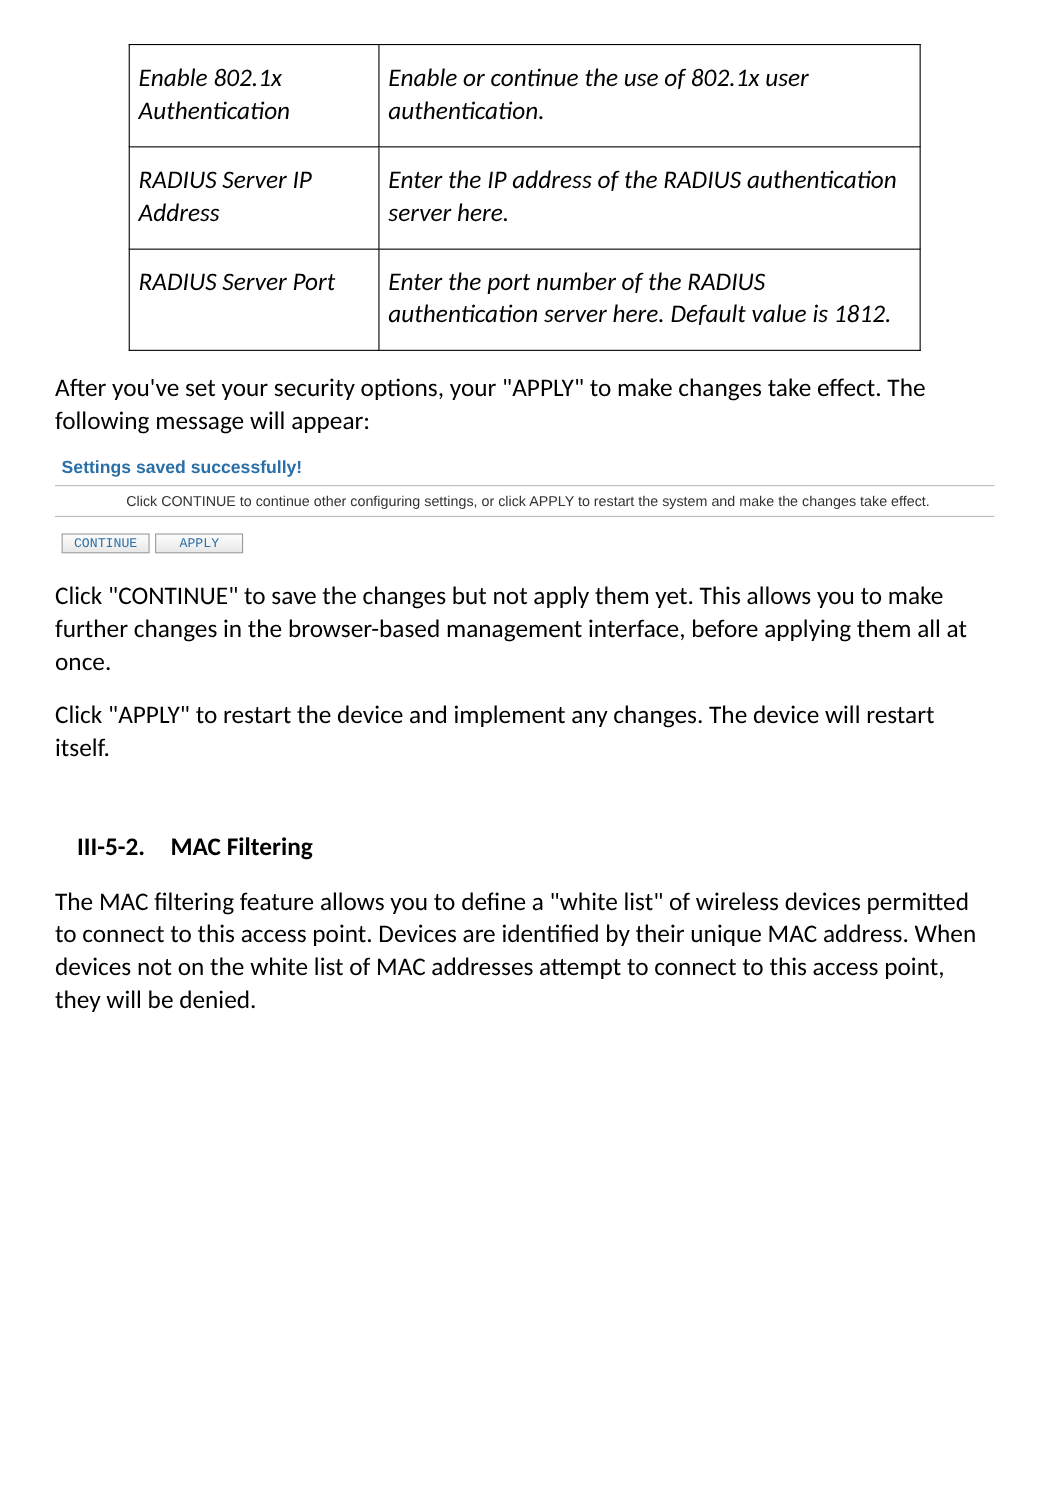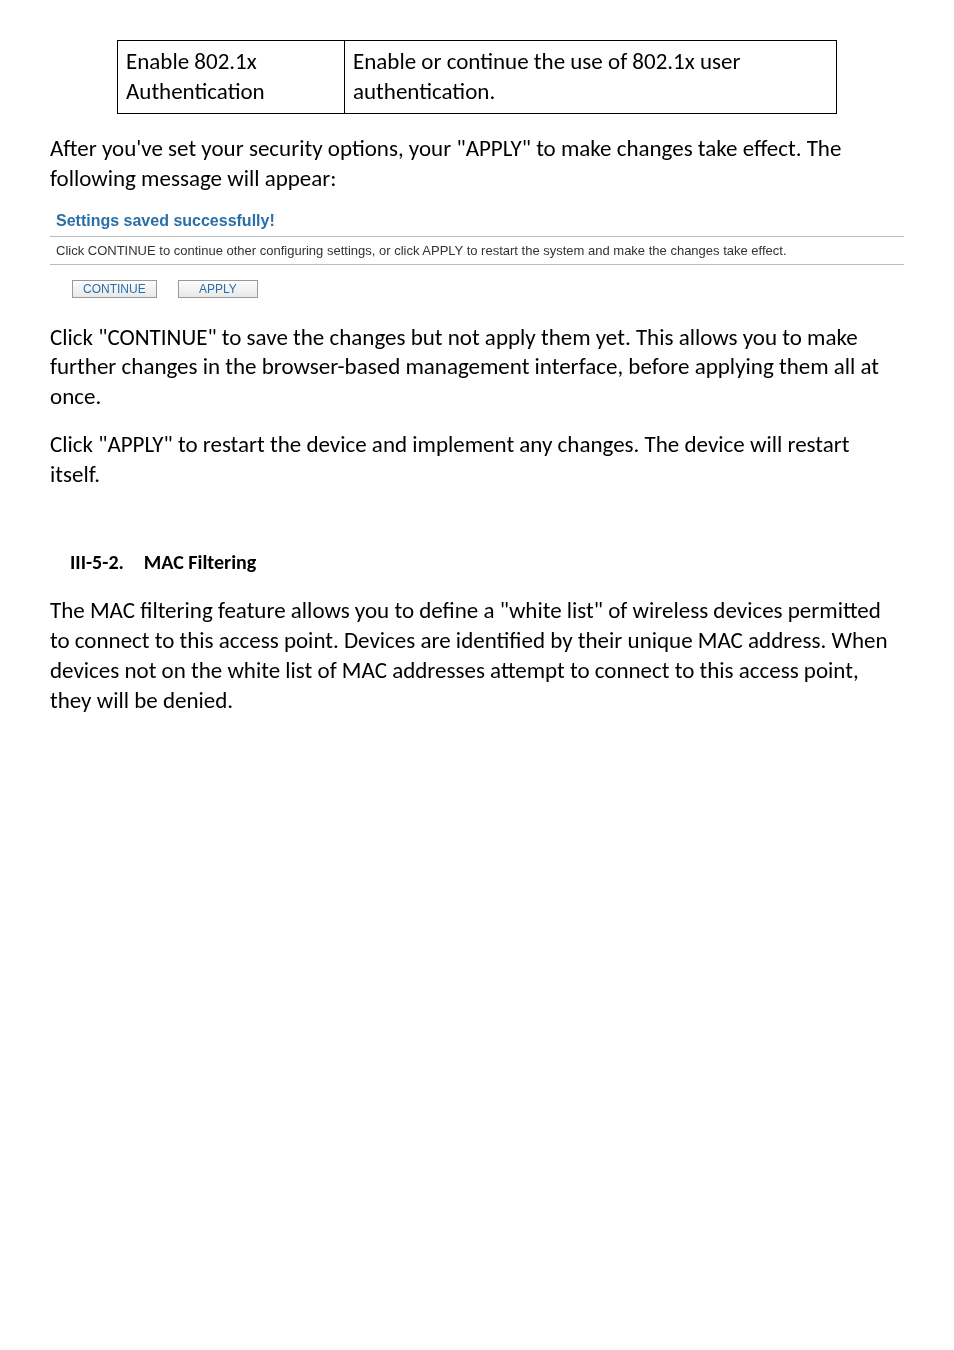--- a/index.html
+++ b/index.html
@@ -12,23 +12,24 @@
     width: 954px;
     box-sizing: border-box;
   }
   .tbl {
     border-collapse: collapse;
     width: 720px;
     margin: 0 auto 20px auto;
   }
   .tbl td {
     border: 1px solid #000;
-    padding: 6px 8px;
+    padding: 16px 8px;
     vertical-align: top;
     line-height: 1.3;
+    font-style: italic;
   }
   .tbl td.col1 { width: 210px; }
   p.para {
     margin: 18px 0 10px 0;
     line-height: 1.3;
   }
   .saved-box {
     border: 0;
     padding: 8px 0 6px 0;
     margin-bottom: 16px;
@@ -41,50 +42,58 @@
     padding-bottom: 6px;
     margin-left: 6px;
   }
   .saved-desc {
     font-size: 13px;
     color: #333;
     border-top: 1px solid #bbb;
     border-bottom: 1px solid #bbb;
     padding: 6px 0 6px 6px;
     font-family: Verdana, Arial, sans-serif;
+    text-align: center;
   }
   .button-row {
     margin-top: 6px;
     margin-left: 6px;
   }
   .btn {
     font-size: 12px;
     color: #2a6fa8;
     background: linear-gradient(#fdfdfd, #e8e8e8);
     border: 1px solid #999;
     padding: 1px 10px;
-    font-family: Liberation Sans, sans-serif;
+    font-family: Liberation Mono, monospace;
     cursor: pointer;
     min-width: 80px;
-    margin-left: 16px;
   }
   h3.section {
-    font-size: 20px;
+    font-size: 23px;
     font-weight: bold;
     margin: 60px 0 12px 20px;
   }
 </style>
 </head>
 <body>
 
 <table class="tbl">
   <tbody>
       <tr>
     <td class="col1">Enable 802.1x Authentication</td>
     <td>Enable or continue the use of 802.1x user authentication.</td>
+  </tr>
+  <tr>
+    <td class="col1">RADIUS Server IP Address</td>
+    <td>Enter the IP address of the RADIUS authentication server here.</td>
+  </tr>
+  <tr>
+    <td class="col1">RADIUS Server Port</td>
+    <td>Enter the port number of the RADIUS authentication server here. Default value is 1812.</td>
   </tr>
 </tbody>
   </table>
 
 <p class="para">After you've set your security options, your "APPLY" to make changes take effect. The following message will appear:</p>
 
 <div class="saved-box">
   <div class="saved-title">Settings saved successfully!</div>
   <div class="saved-desc">Click CONTINUE to continue other configuring settings, or click APPLY to restart the system and make the changes take effect.</div>
   <div class="button-row">

